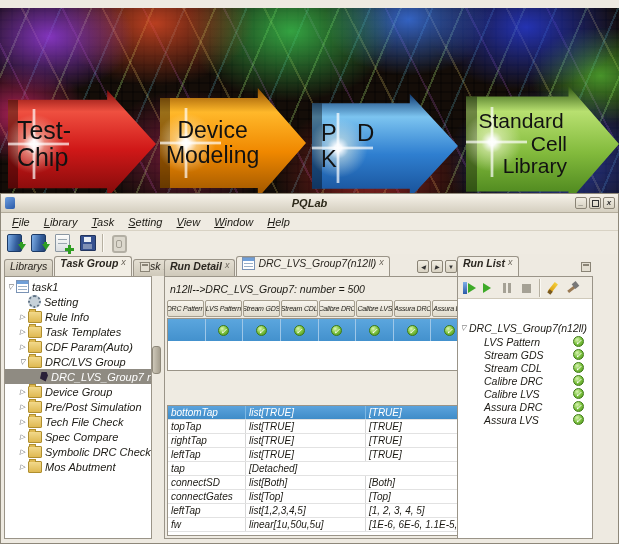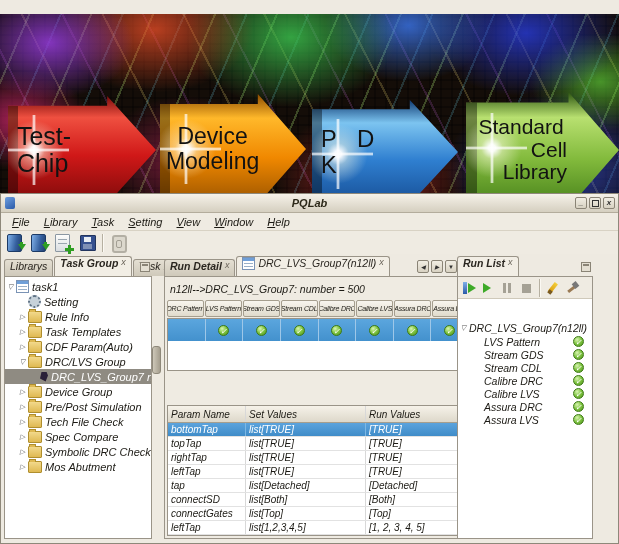--- a/index.html
+++ b/index.html
@@ -1,20 +1,20 @@
 <!DOCTYPE html>
 <html><head>
 <meta charset="utf-8">
 <style>
   html,body{margin:0;padding:0;}
   body{width:619px;height:544px;font-family:"Liberation Sans",sans-serif;-webkit-font-smoothing:antialiased;}
   .shot{position:relative;width:619px;height:544px;overflow:hidden;background:#eeeae1;}
 
   
-  .banner{position:absolute;left:0;top:14px;width:619px;height:193px;overflow:hidden;background:#140d08;}
+  .banner{position:absolute;left:0;top:8px;width:619px;height:193px;overflow:hidden;background:#140d08;}
   .chipbg{position:absolute;inset:0;
     background-image:
       radial-gradient(120px 80px at 8% 15%, rgba(150,60,220,.85), transparent 70%),
       radial-gradient(100px 70px at 3% 55%, rgba(230,40,120,.7), transparent 70%),
       radial-gradient(140px 90px at 25% 8%, rgba(240,80,40,.75), transparent 70%),
       radial-gradient(150px 100px at 47% 12%, rgba(60,200,80,.8), transparent 70%),
       radial-gradient(120px 80px at 66% 6%, rgba(60,120,240,.8), transparent 70%),
       radial-gradient(140px 90px at 85% 10%, rgba(40,60,220,.8), transparent 70%),
       radial-gradient(100px 70px at 97% 35%, rgba(100,220,60,.65), transparent 70%),
       radial-gradient(160px 110px at 90% 80%, rgba(50,80,230,.7), transparent 70%),
@@ -374,25 +374,20 @@
               <div class="status-cell">
                   <span class="ball">✓</span>
                 </div>
               <div class="status-cell">
                   <span class="ball">✓</span>
                 </div>
             </div>
           </div>
 
           <div class="ptable">
-            <div class="prow head">
-              <div class="c0">Param Name</div>
-              <div class="c1">Set Values</div>
-              <div class="c2">Run Values</div>
-            </div>
             <div class="prow sel">
                 <div class="c0">bottomTap</div>
                 <div class="c1">list[TRUE]</div>
                 <div class="c2">[TRUE]</div>
               </div>
             <div class="prow">
                 <div class="c0">topTap</div>
                 <div class="c1">list[TRUE]</div>
                 <div class="c2">[TRUE]</div>
               </div>
@@ -401,21 +396,20 @@
                 <div class="c1">list[TRUE]</div>
                 <div class="c2">[TRUE]</div>
               </div>
             <div class="prow">
                 <div class="c0">leftTap</div>
                 <div class="c1">list[TRUE]</div>
                 <div class="c2">[TRUE]</div>
               </div>
             <div class="prow">
                 <div class="c0">tap</div>
-                <div class="c1">list[Detached]</div>
                 <div class="c2">[Detached]</div>
               </div>
             <div class="prow">
                 <div class="c0">connectSD</div>
                 <div class="c1">list[Both]</div>
                 <div class="c2">[Both]</div>
               </div>
             <div class="prow">
                 <div class="c0">connectGates</div>
                 <div class="c1">list[Top]</div>

